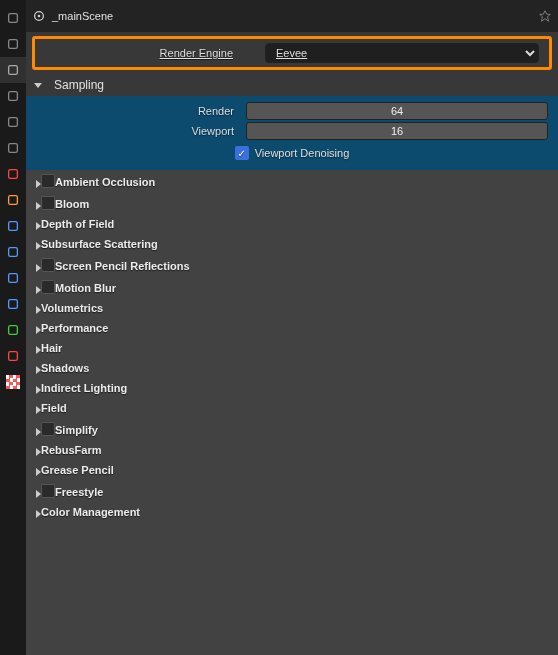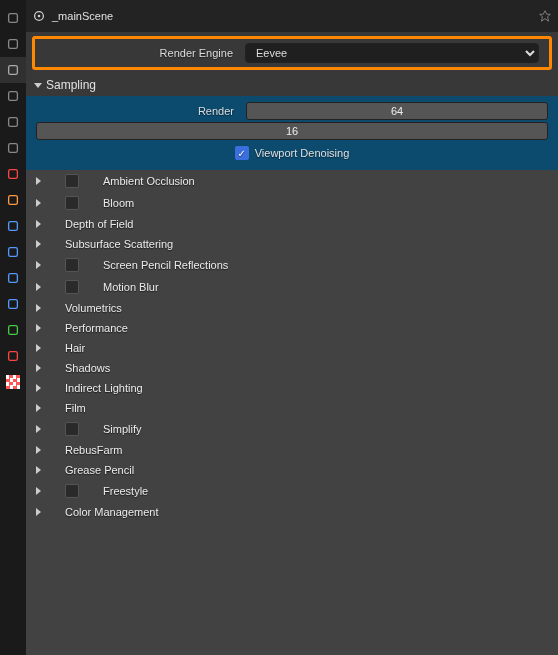--- a/index.html
+++ b/index.html
@@ -56,45 +56,47 @@
     gap: 6px;
   }
   .header .right { margin-left: auto; color: #888; }
   .engine-row {
     display: flex;
     align-items: center;
     padding: 4px 10px 4px 0;
     border: 3px solid #ff8800;
     margin: 4px 6px;
     border-radius: 3px;
+    text-decoration: underline;
   }
   .engine-row .label {
     width: 210px;
     text-align: right;
     padding-right: 12px;
     color: #ddd;
     text-shadow: 0 1px 1px rgba(0,0,0,0.5);
   }
   .engine-row select {
     flex: 1;
     background: #1f1f1f;
     color: #ddd;
     border: 1px solid #222;
     border-radius: 4px;
     padding: 2px 6px;
     height: 20px;
     font-size: 11px;
+    margin-left: 20px;
   }
   .panel-head {
     display: flex;
     align-items: center;
     padding: 4px 8px;
     background: #383838;
     cursor: pointer;
-    gap: 4px;
+    gap: 12px;
   }
   .panel-head.top { font-size: 12px; }
   .panel-body {
     background: #0c4a6e;
     padding: 6px 10px 10px 10px;
   }
   .num-row {
     display: flex;
     align-items: center;
     margin-bottom: 2px;
@@ -137,26 +139,27 @@
     background: #2a2a2a;
     border: 1px solid #555;
   }
   .subpanels {
     background: #424242;
     flex: 1;
     overflow: auto;
   }
   .sub {
     display: flex;
-    align-items: center;
+    align-items: flex-end;
     padding: 4px 10px;
-    gap: 24px;
+    gap: 0;
     cursor: pointer;
     color: #ececec;
     text-shadow: 0 1px 1px rgba(0,0,0,0.6);
+    font-weight: bold;
   }
   .tri {
     width: 0; height: 0;
     border-top: 4px solid transparent;
     border-bottom: 4px solid transparent;
     border-left: 5px solid #ccc;
   }
   .tri.down {
     border-left: 4px solid transparent;
     border-right: 4px solid transparent;
@@ -269,20 +272,21 @@
   <div class="panel-head top">
     <span class="tri down"></span>
     <span>Sampling</span>
   </div>
   <div class="panel-body">
     <div class="num-row">
       <div class="nlabel">Render</div>
       <div class="nfield">64</div>
     </div>
     <div class="num-row">
+      <div class="nlabel">Viewport</div>
       <div class="nfield">16</div>
     </div>
     <div class="check-row">
       <span class="check">✓</span>
       <span>Viewport Denoising</span>
     </div>
   </div>
 
   <div class="subpanels">
   <div class="sub">
@@ -328,21 +332,21 @@
       <div class="sub">
         <span class="tri"></span>
         <span>Shadows</span>
       </div>
       <div class="sub">
         <span class="tri"></span>
         <span>Indirect Lighting</span>
       </div>
       <div class="sub">
         <span class="tri"></span>
-        <span>Film</span>
+        <span>Field</span>
       </div>
       <div class="sub">
         <span class="tri"></span>
         <span class="check empty"></span>
         <span>Simplify</span>
       </div>
       <div class="sub">
         <span class="tri"></span>
         <span>RebusFarm</span>
       </div>

